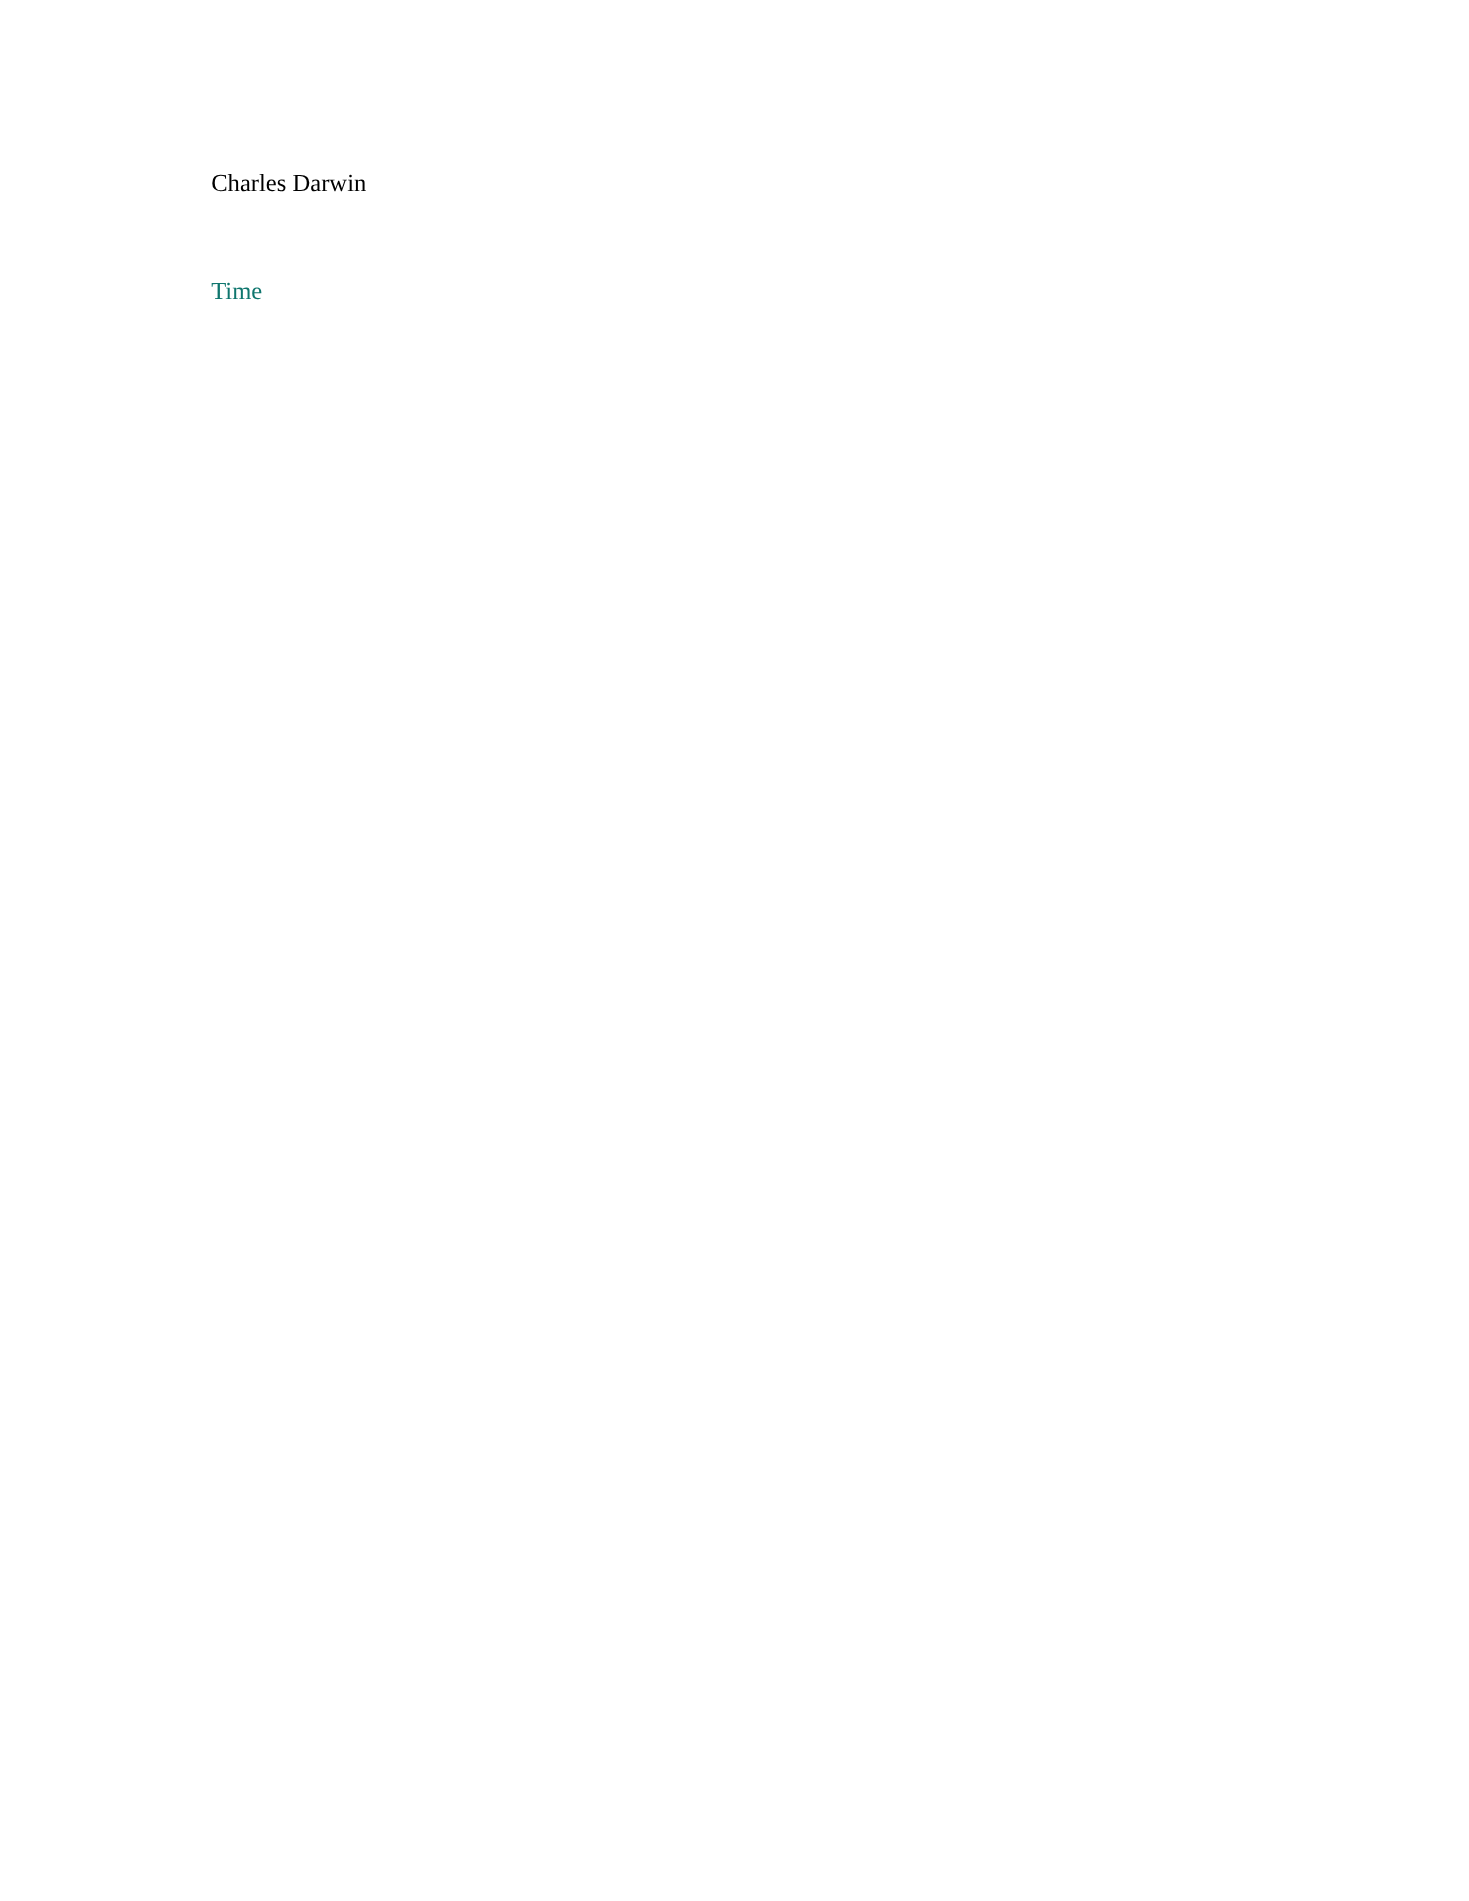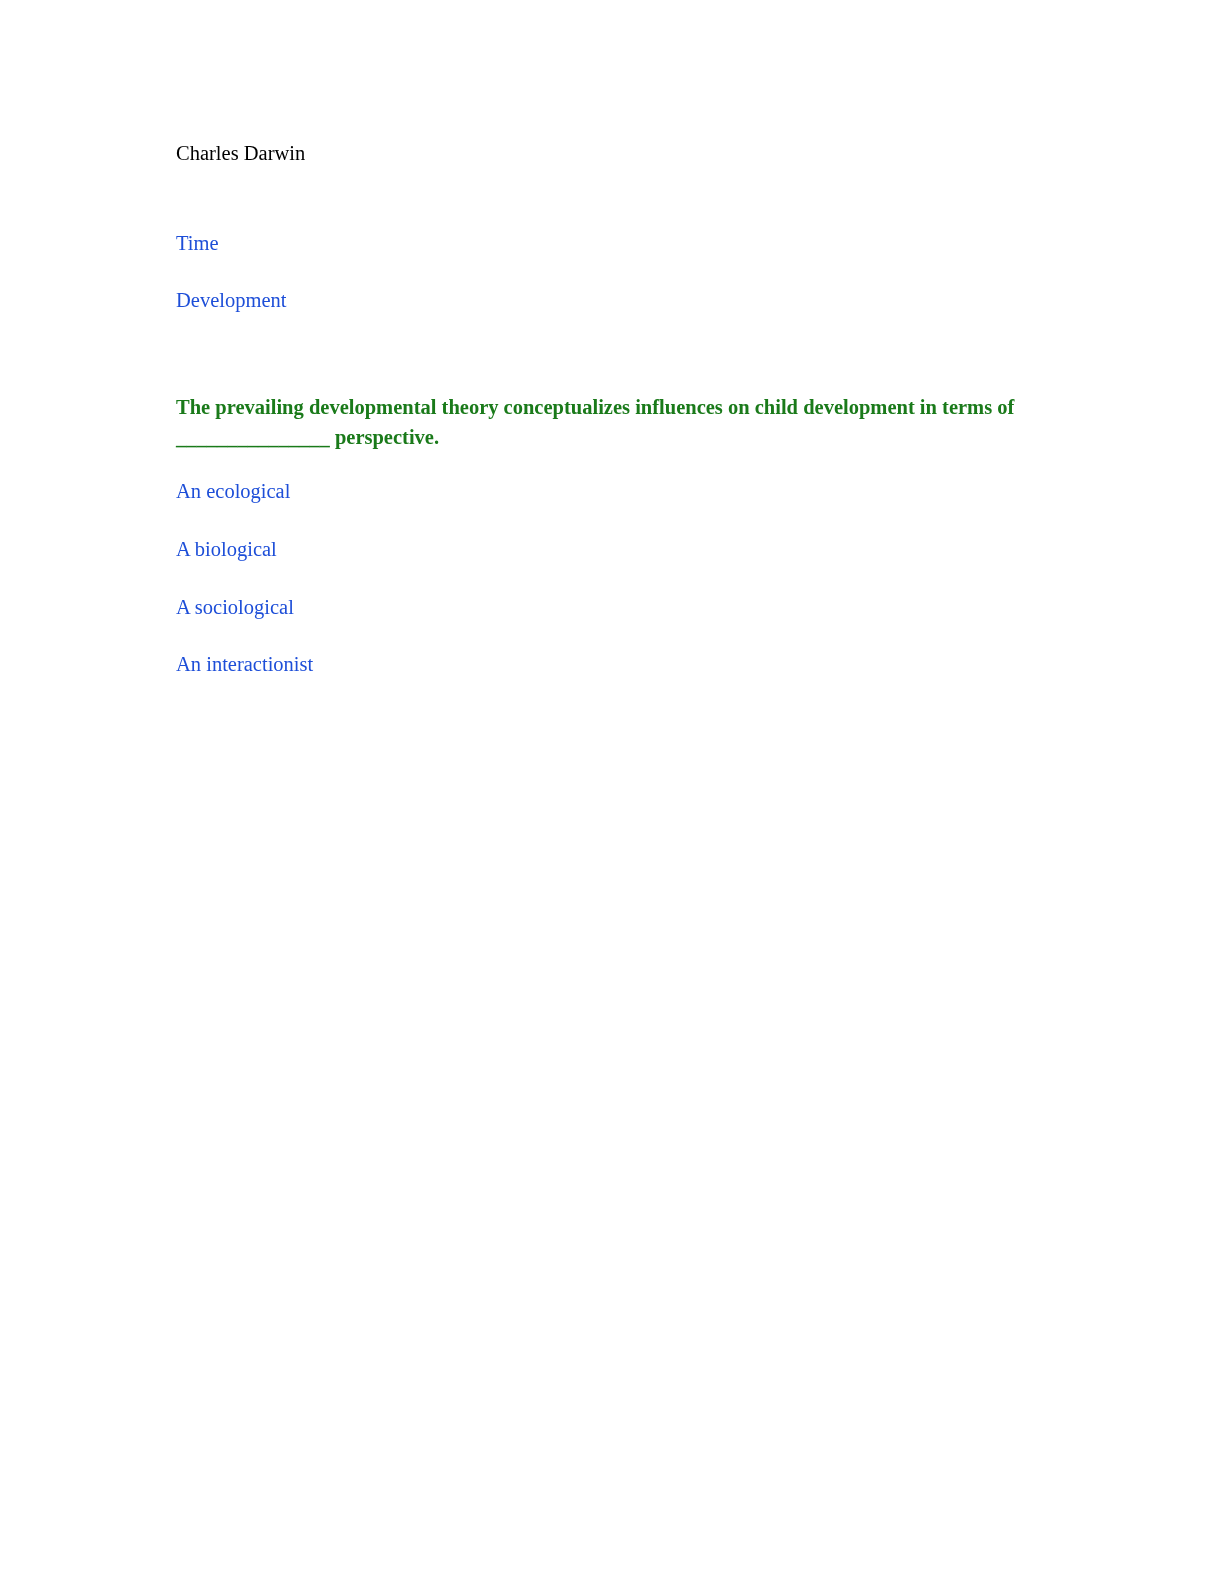--- a/index.html
+++ b/index.html
@@ -43,48 +43,38 @@
     max-width: 840px;
   }
   .answers {
     margin: 0;
     padding: 0;
     list-style: none;
   }
   .answer {
     font-size: 20.5px;
     line-height: 1.35;
-    color: #1d4ed8;
+    color: #0f766e;
     margin: 0 0 30px 0;
   }
   .answer:last-child {
     margin-bottom: 0;
   }
 </style>
 </head>
 <body>
 
 <div class="page">
 
   <p class="orphan-line">Charles Darwin</p>
 
   <div class="spacer-lg"></div>
 
   <section>
     <ul class="answers">
       <li class="answer">Time</li>
-      <li class="answer">Development</li>
     </ul>
   </section>
 
   <div class="spacer-xl"></div>
 
-  <section>
-    <p class="question">The prevailing developmental theory conceptualizes influences on child development in terms of _______________ perspective.</p>
-    <ul class="answers">
-      <li class="answer">An ecological</li>
-      <li class="answer">A biological</li>
-      <li class="answer">A sociological</li>
-      <li class="answer">An interactionist</li>
-    </ul>
-  </section>
 
 </div>
 
 </body></html>

